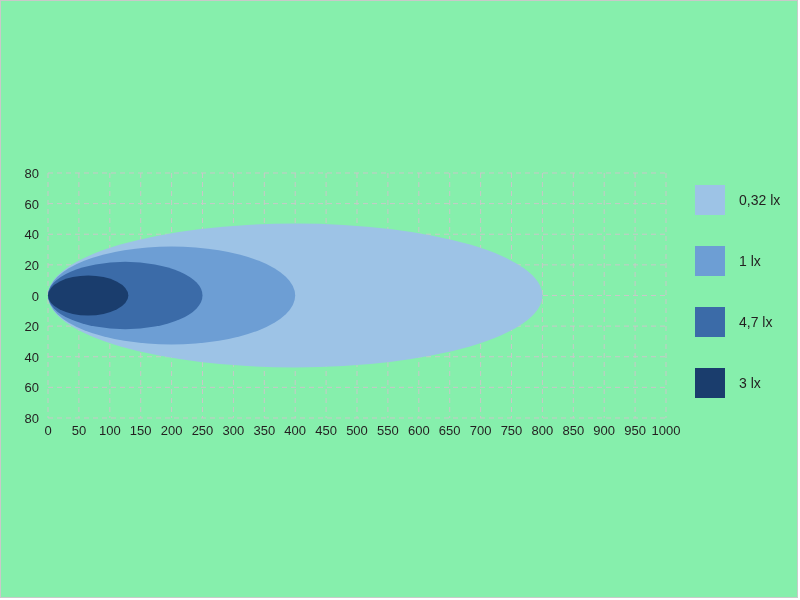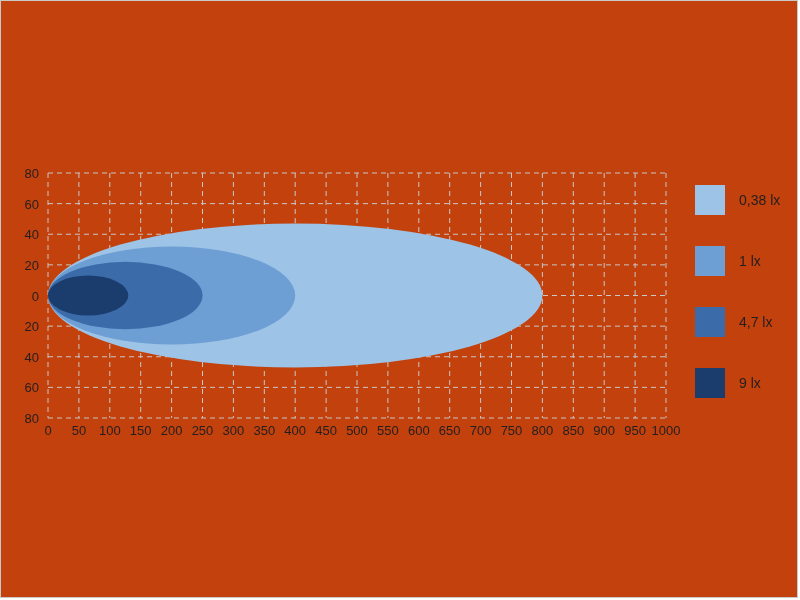--- a/index.html
+++ b/index.html
@@ -11,21 +11,21 @@
     width: 800px;
     height: 600px;
     font-family: "Liberation Sans", sans-serif;
     overflow: hidden;
   }
   #frame {
     position: relative;
     width: 798px;
     height: 598px;
     border: 1px solid #c9c9c9;
-    background: #c2410c;
+    background: #86efac;
     box-sizing: border-box;
   }
   #chart-area {
     position: absolute;
     left: 0;
     top: 0;
     width: 798px;
     height: 598px;
   }
   svg.plot {
@@ -145,30 +145,30 @@
           <text x="572.3" y="434" class="xtick">850</text>
           <text x="603.2" y="434" class="xtick">900</text>
           <text x="634.1" y="434" class="xtick">950</text>
           <text x="665" y="434" class="xtick">1000</text>
         </g>
     </svg>
 
     <div class="legend-box" id="legend-box" style="left: 694px; top: 172px; width: 100px; height: 250px;">
         <div class="legend-item" style="top: 12px; left: 0px;">
           <div class="legend-swatch" style="background: rgb(157, 195, 230);"></div>
-          <div class="legend-label">0,38 lx</div>
+          <div class="legend-label">0,32 lx</div>
         </div>
         <div class="legend-item" style="top: 73px; left: 0px;">
           <div class="legend-swatch" style="background: rgb(109, 158, 212);"></div>
           <div class="legend-label">1 lx</div>
         </div>
         <div class="legend-item" style="top: 134px; left: 0px;">
           <div class="legend-swatch" style="background: rgb(59, 107, 168);"></div>
           <div class="legend-label">4,7 lx</div>
         </div>
         <div class="legend-item" style="top: 195px; left: 0px;">
           <div class="legend-swatch" style="background: rgb(26, 61, 109);"></div>
-          <div class="legend-label">9 lx</div>
+          <div class="legend-label">3 lx</div>
         </div>
       </div>
 
   </div>
 </div>
 
 </body></html>

